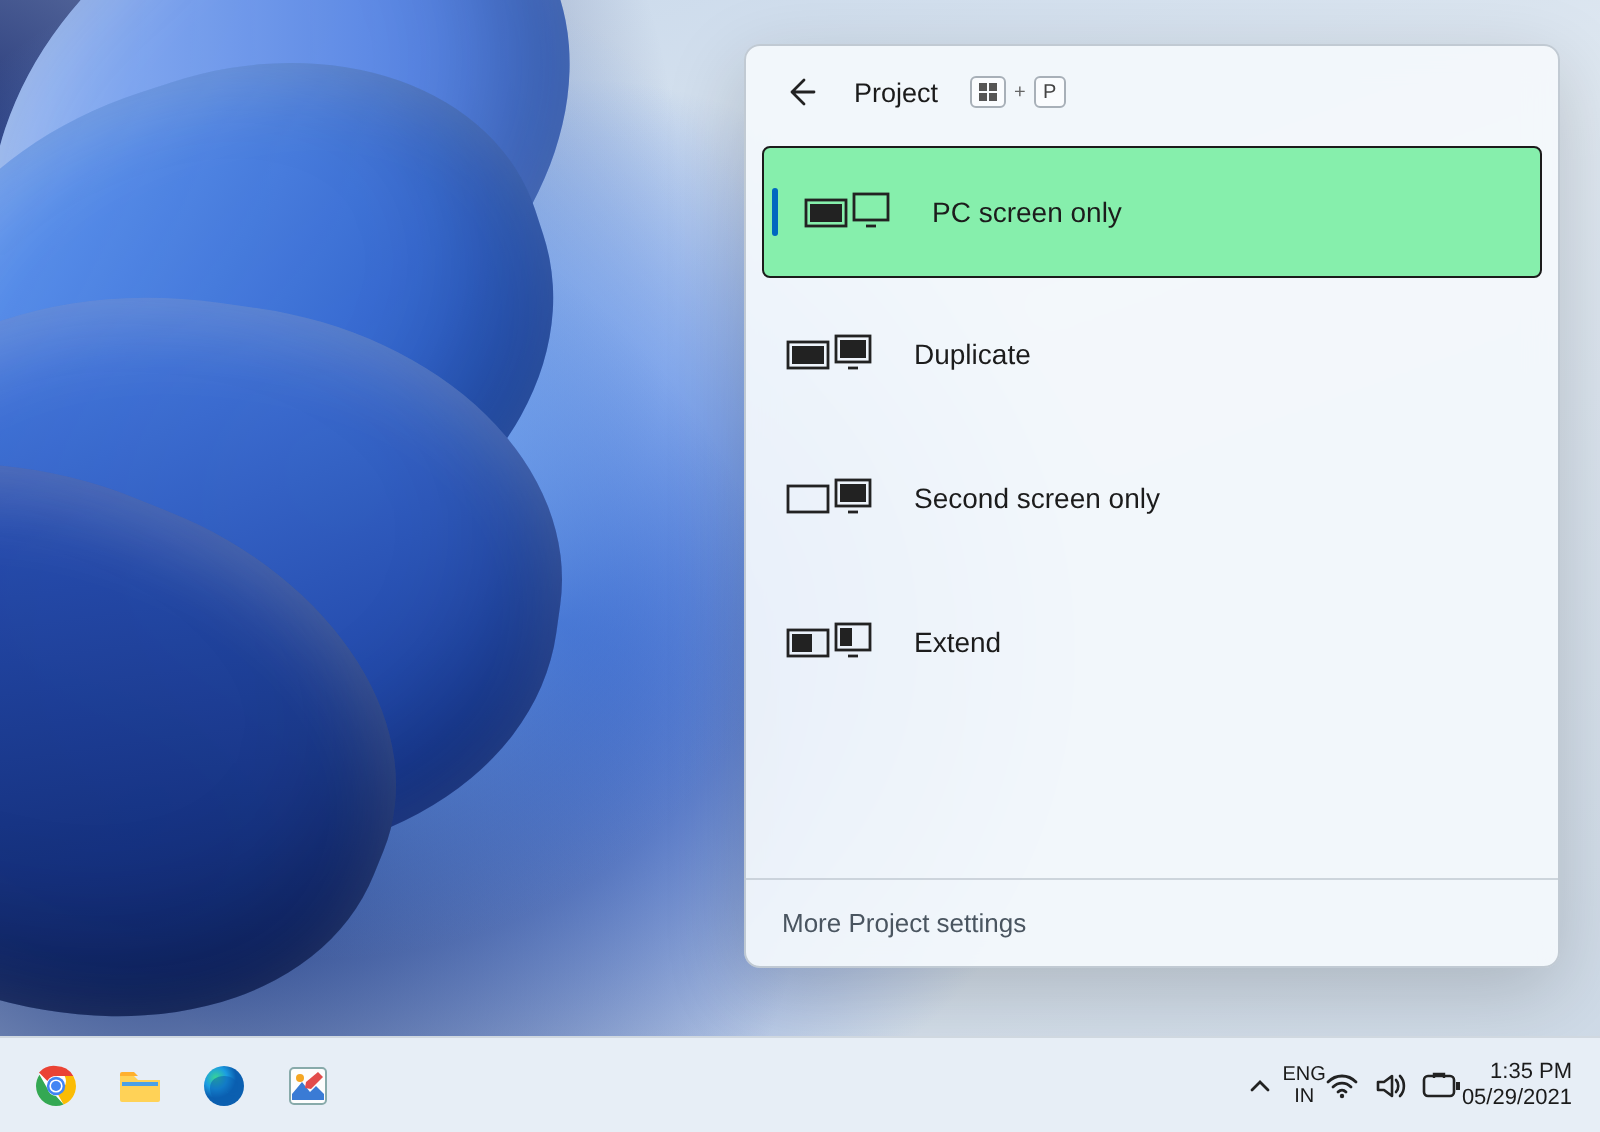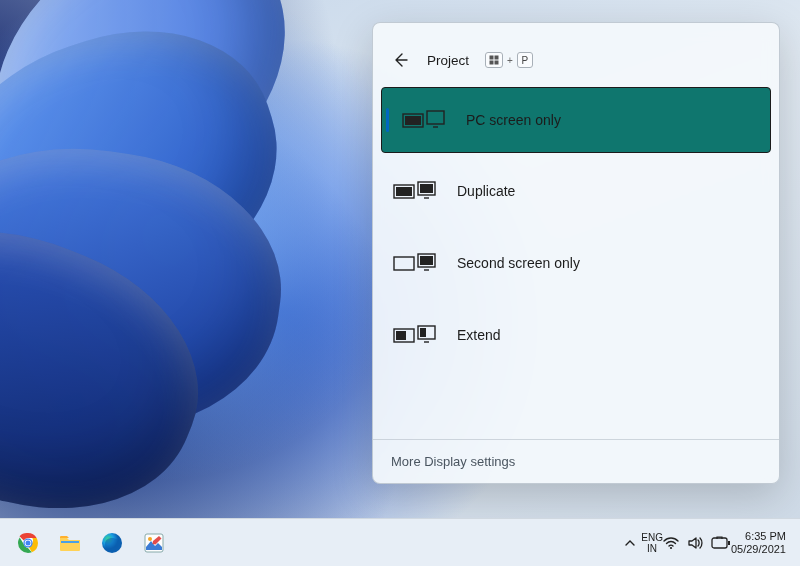--- a/index.html
+++ b/index.html
@@ -39,21 +39,21 @@
     background: rgba(244,248,252,0.92);
     border: 1px solid rgba(180,190,200,0.8);
     border-radius: 8px;
     box-shadow: 0 12px 40px rgba(0,0,0,0.18);
     display: flex;
     flex-direction: column;
     backdrop-filter: blur(8px);
   }
   .panel-header {
     display: flex; align-items: center; gap: 14px;
-    padding: 24px 14px 8px 14px;
+    padding: 10px 14px 8px 14px;
   }
   .back-arrow {
     width: 26px; height: 26px; display:flex; align-items:center; justify-content:center;
     color:#333; cursor:pointer; border-radius:4px;
   }
   .panel-title { font-size: 13.5px; color:#1b1b1b; }
   .shortcut-badge { display:flex; align-items:center; gap:4px; margin-left:2px; }
   .key {
     display:inline-flex; align-items:center; justify-content:center;
     min-width:16px; height:16px; padding:0 3px;
@@ -68,21 +68,21 @@
     display:flex; align-items:center; gap:18px;
     height:72px; padding: 0 20px 0 18px;
     cursor:pointer;
     position:relative;
   }
   .option .icon-wrap { width:48px; display:flex; justify-content:center; }
   .option .label { font-size:14px; color:#1c1c1c; }
   .option.selected {
     border:1px solid #1b1b1b; border-radius:4px;
     margin: 2px 8px;
-    background:#0f766e;
+    background:#86efac;
     height:66px;
   }
   .option.selected::before {
     content:""; position:absolute; left:4px; top:50%; transform:translateY(-50%);
     width:3px; height:24px; background:#0067c0; border-radius:2px;
   }
 
   .bottom-link {
     border-top:1px solid rgba(190,198,206,0.7);
     padding: 14px 18px;
@@ -195,21 +195,21 @@
           <path d="M27 5 h6 v9 h-6 z" class="mono-fill"></path>
           <line x1="31" y1="19" x2="36" y2="19" stroke="#222" stroke-width="1.4"></line>
         </svg>
       </span>
       <span class="label">Extend</span>
     </div>
 
   </div>
 
   <div class="bottom-link">
-    <span>More Display settings</span>
+    <span>More Project settings</span>
   </div>
 </div>
 
 <div class="taskbar">
   <div class="tb-left">
     <div class="tb-icon">
       <svg width="24" height="24" viewBox="0 0 24 24">
         <circle cx="12" cy="12" r="10" fill="#fff"></circle>
         <path d="M12 2a10 10 0 0 1 8.66 5H12a5 5 0 0 0-4.33 2.5L3.5 5.2A10 10 0 0 1 12 2z" fill="#ea4335"></path>
         <path d="M22 12a10 10 0 0 1-6.2 9.25L12 14.5A5 5 0 0 0 16.33 7H20.66A10 10 0 0 1 22 12z" fill="#fbbc05"></path>
@@ -268,17 +268,17 @@
         <path d="M2 6h3l4-3v10l-4-3H2z" fill="none" stroke="#222" stroke-width="1.3" stroke-linejoin="round"></path>
         <path d="M11 5c1.5 1.5 1.5 4.5 0 6M13 3c2.6 2.6 2.6 7.4 0 10" fill="none" stroke="#222" stroke-width="1.3" stroke-linecap="round"></path>
       </svg>
       <svg width="20" height="14" viewBox="0 0 20 14">
         <rect x="1" y="2" width="15" height="10" rx="2" fill="none" stroke="#222" stroke-width="1.3"></rect>
         <rect x="17" y="5" width="2" height="4" fill="#222"></rect>
         <path d="M6 3v-2h5v2" fill="none" stroke="#222" stroke-width="1.2"></path>
       </svg>
     </div>
     <div class="clock">
-      <span>6:35 PM</span>
+      <span>1:35 PM</span>
       <span>05/29/2021</span>
     </div>
   </div>
 </div>
 
 </body></html>

